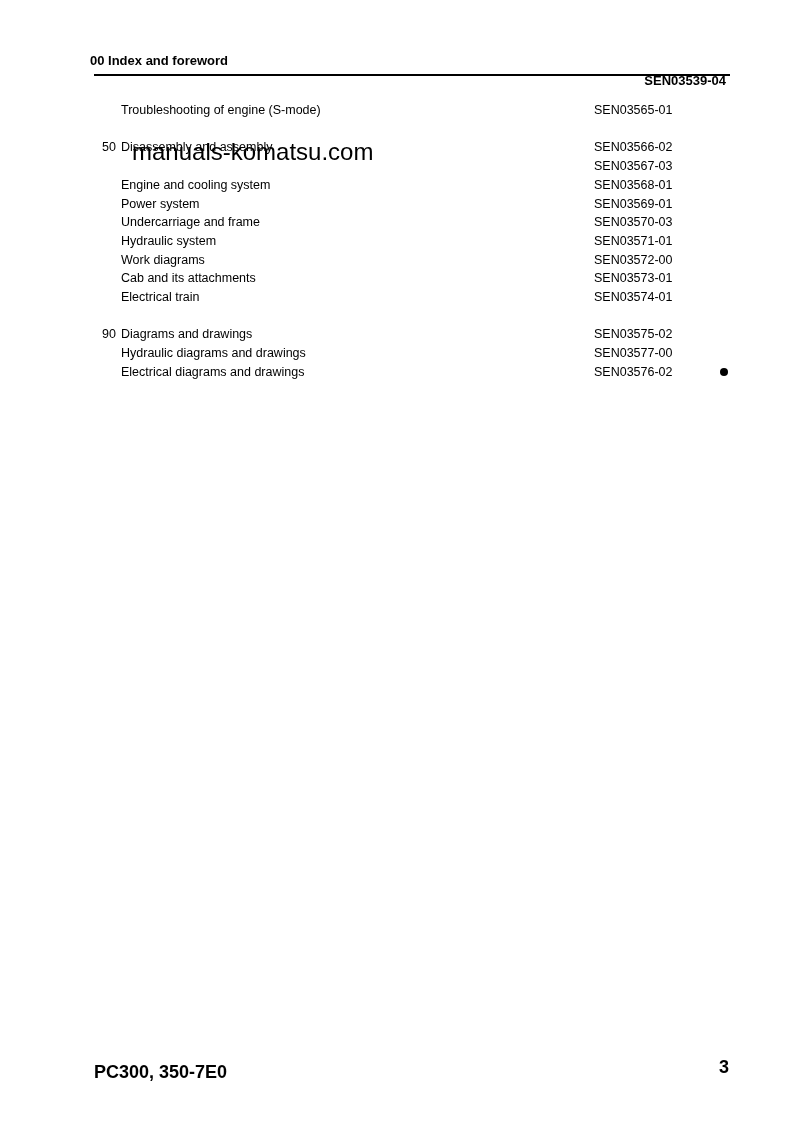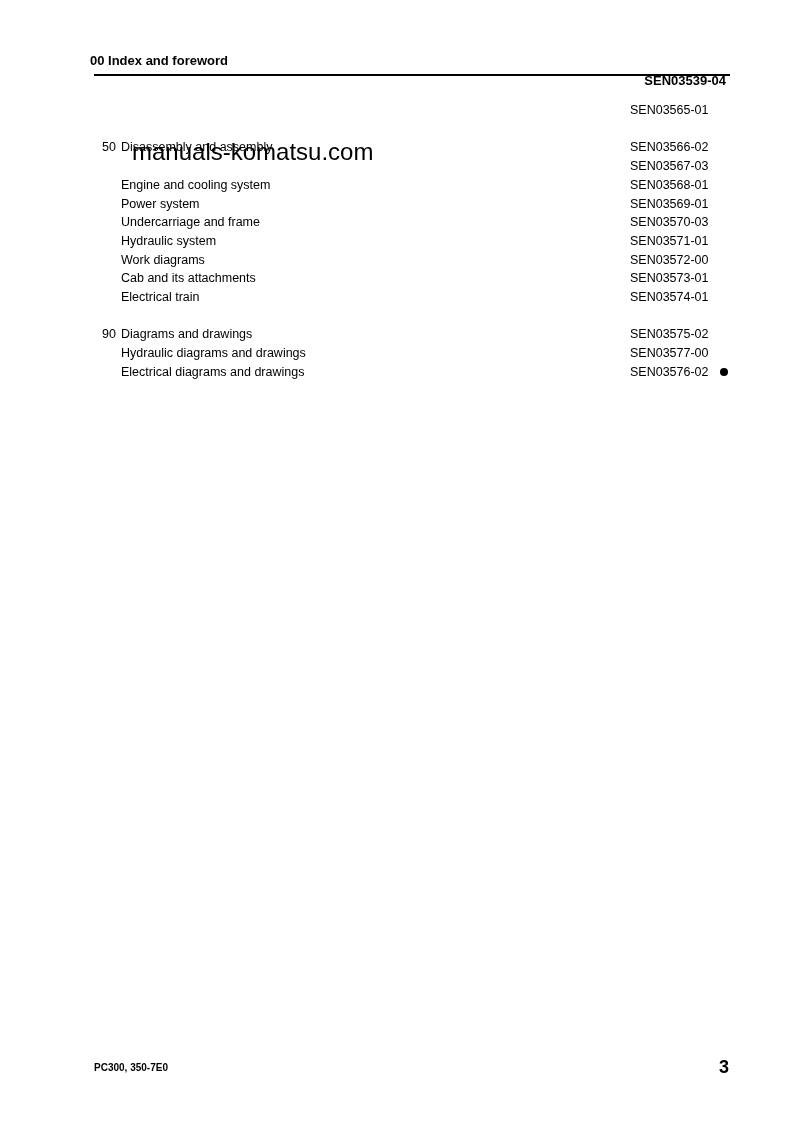--- a/index.html
+++ b/index.html
@@ -7,40 +7,41 @@
            font-family: "Liberation Sans", sans-serif; color: #000; }
     .header { position: absolute; left: 90px; top: 53px; width: 636px; height: 16px;
               font-weight: bold; font-size: 13px; }
     .header .left { position: absolute; left: 0; top: 0; }
     .header .right { position: absolute; right: 0; top: 0; margin-top: 20px; }
     .rule { position: absolute; left: 94px; top: 74px; width: 636px; height: 2px; background: #000; }
     .toc { position: absolute; left: 0; top: 0; width: 794px; }
     .row { position: absolute; left: 0; width: 794px; height: 18px; font-size: 12.5px; line-height: 18px; }
     .row .num { position: absolute; left: 102px; }
     .row .title { position: absolute; left: 121px; white-space: nowrap; }
-    .row .code { position: absolute; left: 630px; white-space: nowrap; text-align: center; }
+    .row .code { position: absolute; left: 594px; white-space: nowrap; text-align: center; }
     .row .bullet { position: absolute; left: 720px; top: 5px; width: 8px; height: 8px;
                    border-radius: 50%; background: #000; }
     .watermark { position: absolute; left: 132px; top: 138px; font-size: 24px;
                  color: #000; white-space: nowrap; letter-spacing: 0px; }
-    .footer-left { position: absolute; left: 94px; top: 1062px; font-weight: bold; font-size: 10px; }
+    .footer-left { position: absolute; left: 94px; top: 1062px; font-weight: bold; font-size: 18px; }
     .footer-right { position: absolute; left: 719px; top: 1057px; font-weight: bold; font-size: 18px; }
   </style>
 </head>
 <body>
 
 <div class="header">
   <span class="left">00 Index and foreword</span>
   <span class="right">SEN03539-04</span>
 </div>
 <div class="rule"></div>
 
 <div class="toc">
   <div class="row" style="top:101px">
     <span class="num"></span>
+    <span class="title">Troubleshooting of engine (S-mode)</span>
     <span class="code">SEN03565-01</span>
   </div>
   <div class="row" style="top:138px">
     <span class="num">50</span>
     <span class="title" style="left:121px">Disassembly and assembly</span>
     <span class="code">SEN03566-02</span>
   </div>
   <div class="row" style="top:157px">
     <span class="num"></span>
     <span class="code">SEN03567-03</span>

